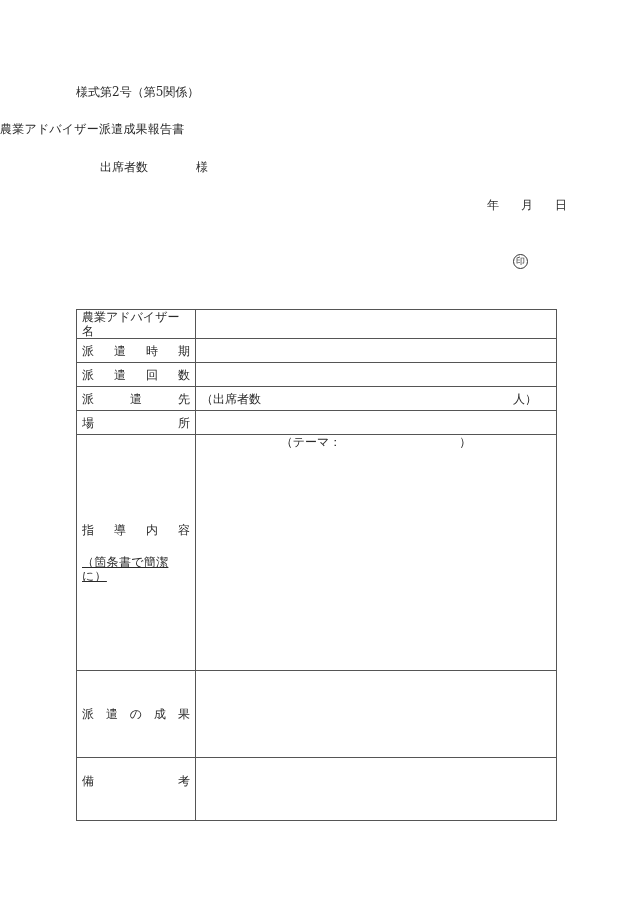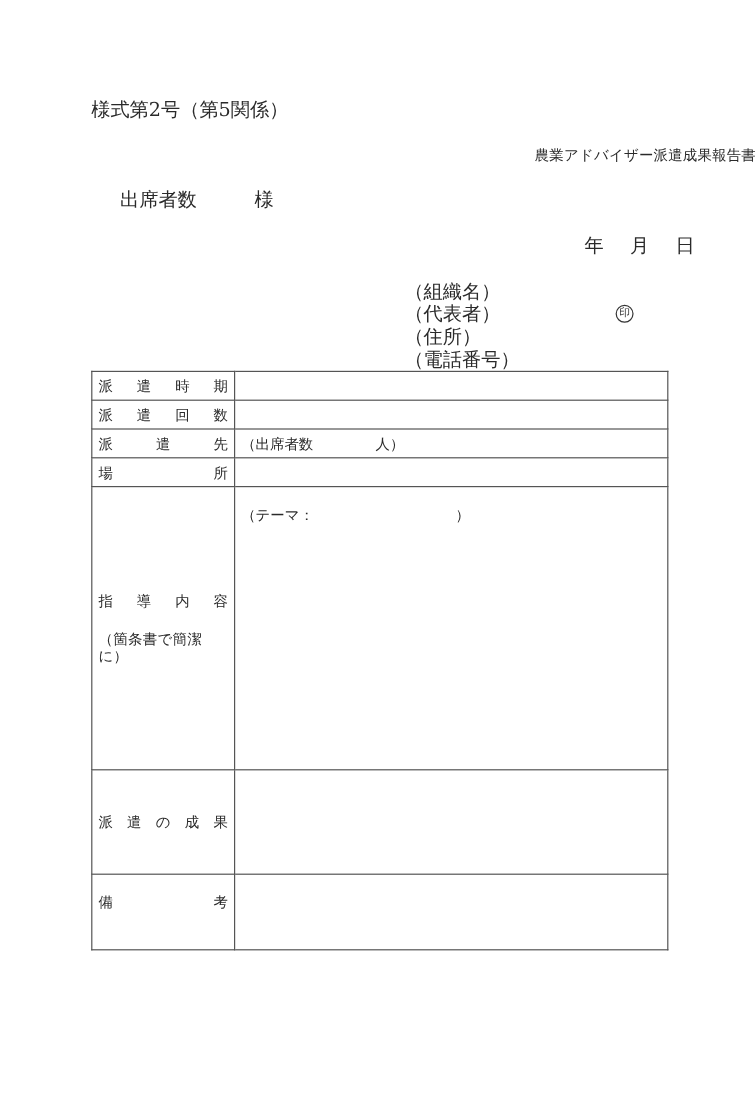--- a/index.html
+++ b/index.html
@@ -2,24 +2,24 @@
 <html><head>
   <meta charset="utf-8">
   <style>
     * { margin: 0; padding: 0; box-sizing: border-box; }
     html, body {
       width: 630px; height: 915px; background: #ffffff;
       font-family: "DejaVu Serif", "Liberation Serif", serif;
       color: #2a2a2a; overflow: hidden;
     }
     .page { position: relative; width: 630px; height: 915px; }
-    .abs { position: absolute; white-space: nowrap; font-size: 16px; line-height: 14px; }
+    .abs { position: absolute; white-space: nowrap; font-size: 12px; line-height: 14px; }
 
     .form-no { left: 76px; top: 85px; }
-    .title { left: 0; width: 630px; top: 122px; text-align: right; font-size: 12px; letter-spacing: 0.2px; }
+    .title { left: 0; width: 630px; top: 122px; text-align: left; font-size: 12px; letter-spacing: 0.2px; }
     .addressee { left: 100px; top: 160px; }
     .addressee .sama { display: inline-block; margin-left: 48px; }
     .date { left: 444px; top: 198px; margin-left: 43px; }
     .date span { display: inline-block; }
     .date .m { margin-left: 22px; }
     .date .d { margin-left: 22px; }
 
     .applicant { left: 337px; top: 236px; }
     .applicant .line { height: 19px; line-height: 14px; }
     .seal {
@@ -36,55 +36,57 @@
       border: 1px solid #555; font-size: 12px; line-height: 14px;
       vertical-align: middle; padding: 0 5px;
     }
     td.lbl { width: 119px; }
     .jus { display: flex; justify-content: space-between; }
     .r-name td { height: 23px; }
     .r-short td { height: 24px; }
     .r-guidance td { height: 236px; }
     .r-result td { height: 87px; }
     .r-notes td { height: 63px; }
-    .r-guidance td.val { vertical-align: top; padding-top: 16px; }
+    .r-guidance td.val { vertical-align: top; padding-top: 0; text-align: center; }
     .theme span { display: inline-block; }
     .theme .close { margin-left: 118px; }
-    .attend { display: flex; justify-content: flex-start; padding-right: 14px; }
+    .attend { display: flex; justify-content: space-between; padding-right: 14px; }
     .attend .unit { margin-left: 52px; }
-    .guid-lbl .l2 { margin-top: 18px; letter-spacing: 0.3px; }
+    .guid-lbl .l2 { margin-top: 18px; letter-spacing: 0.3px; text-decoration: underline; }
     .notes-lbl { position: relative; top: -8px; }
   </style>
 </head>
 <body>
 
 <div class="page">
 
   <div class="abs form-no">様式第2号（第5関係）</div>
 
   <div class="abs title">農業アドバイザー派遣成果報告書</div>
 
   <div class="abs addressee">
     <span>出席者数</span><span class="sama">様</span>
   </div>
 
   <div class="abs date">
     <span>年</span><span class="m">月</span><span class="d">日</span>
   </div>
 
-  <div class="abs applicant">
-    <div class="line">（組織名）</div>
-    <div class="line">（代表者）</div>
-    <div class="line">（住所）</div>
-    <div class="line">（電話番号）</div>
-  </div>
   <div class="seal">印</div>
 
   <table class="report">
     <tbody>
+        <tr class="r-name">
+      <td class="lbl">
+        <div class="jus">
+              <span>農業アドバイザー名</span>
+            </div>
+      </td>
+      <td class="val"></td>
+    </tr>
     <tr class="r-short">
       <td class="lbl">
         <div class="jus">
           <span>派</span>
           <span>遣</span>
           <span>時</span>
           <span>期</span>
         </div>
       </td>
       <td class="val"></td>

